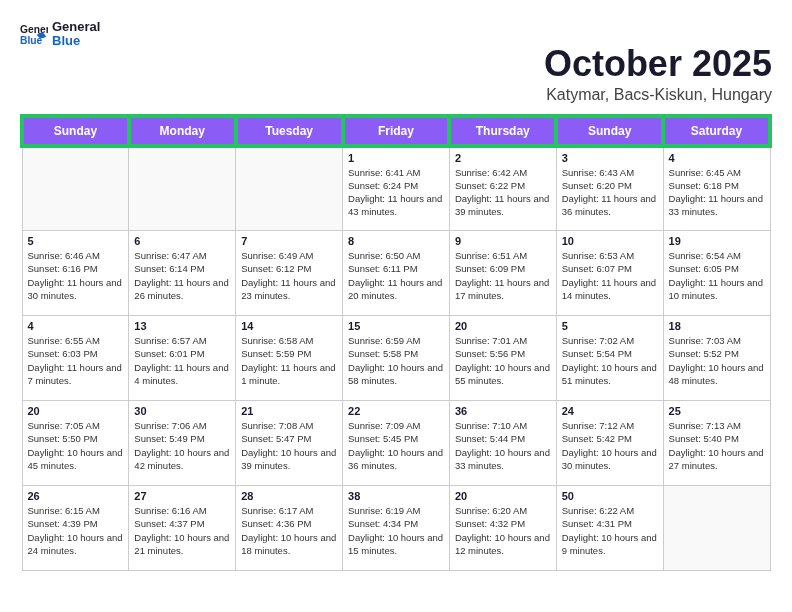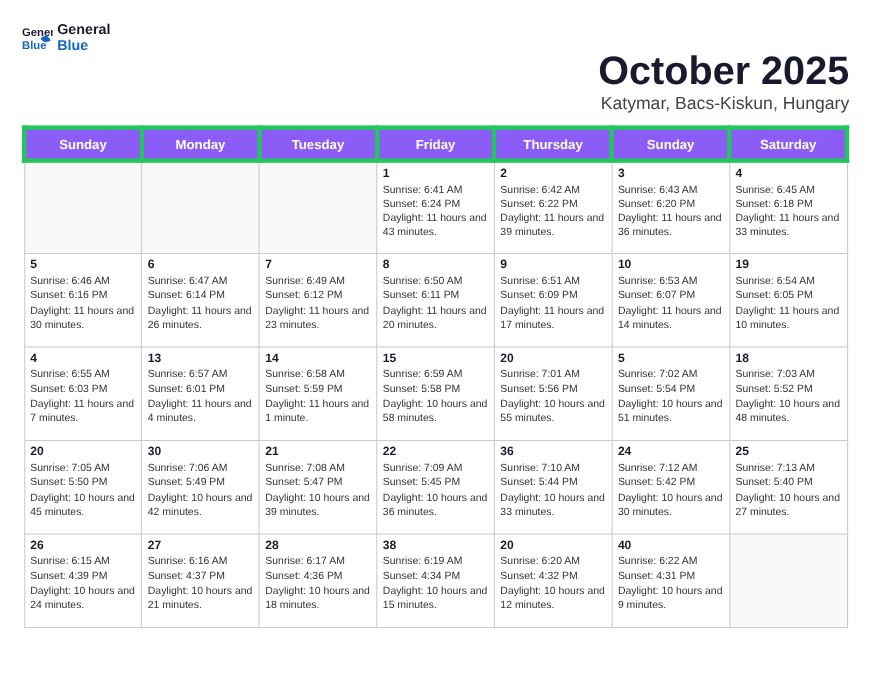--- a/index.html
+++ b/index.html
@@ -242,19 +242,19 @@
         </td>
         <td>
           <div class="day-number">38</div>
           <div class="day-info">Sunrise: 6:19 AM<br>Sunset: 4:34 PM<br>Daylight: 10 hours and 15 minutes.</div>
         </td>
         <td>
           <div class="day-number">20</div>
           <div class="day-info">Sunrise: 6:20 AM<br>Sunset: 4:32 PM<br>Daylight: 10 hours and 12 minutes.</div>
         </td>
         <td>
-          <div class="day-number">40</div>
+          <div class="day-number">50</div>
           <div class="day-info">Sunrise: 6:22 AM<br>Sunset: 4:31 PM<br>Daylight: 10 hours and 9 minutes.</div>
         </td>
         <td class="empty"></td>
       </tr>
     </tbody>
 </table>
 
 </body></html>

